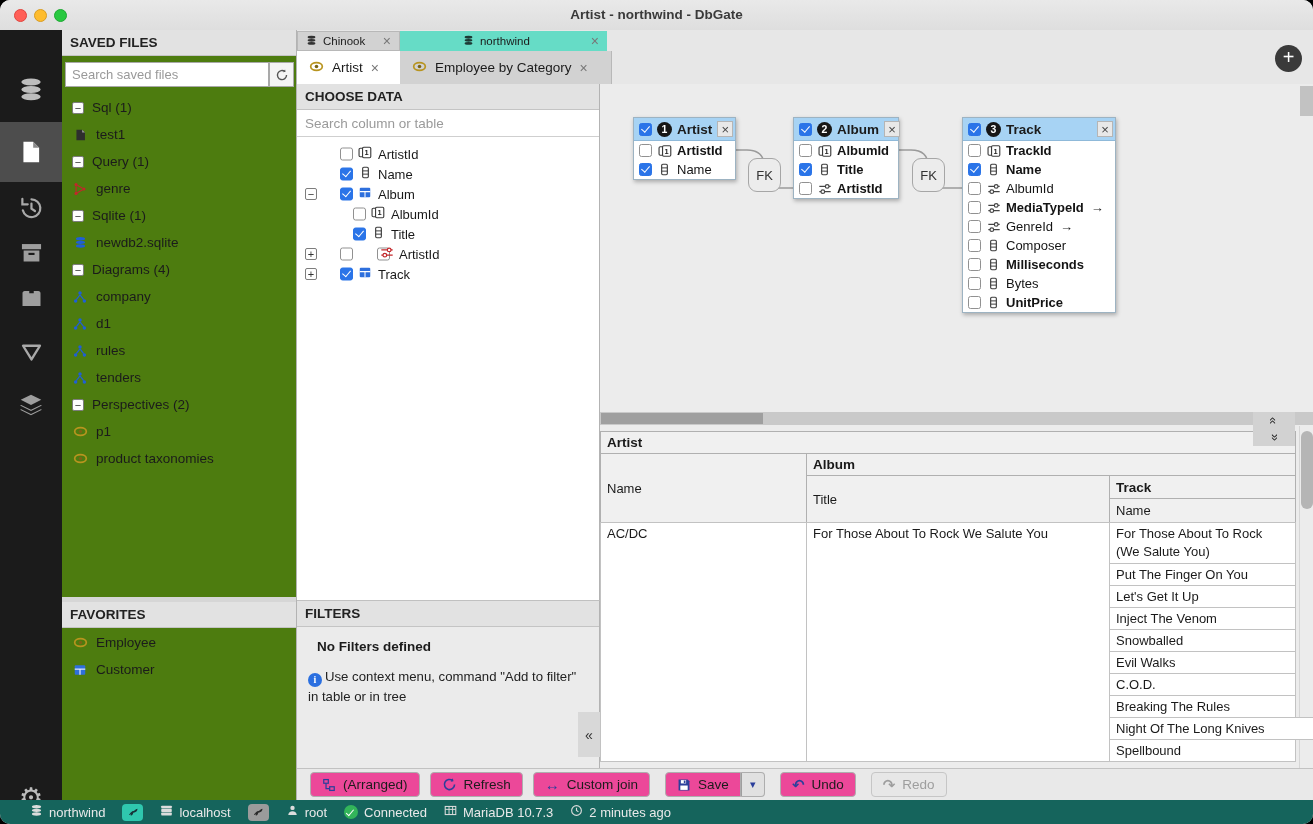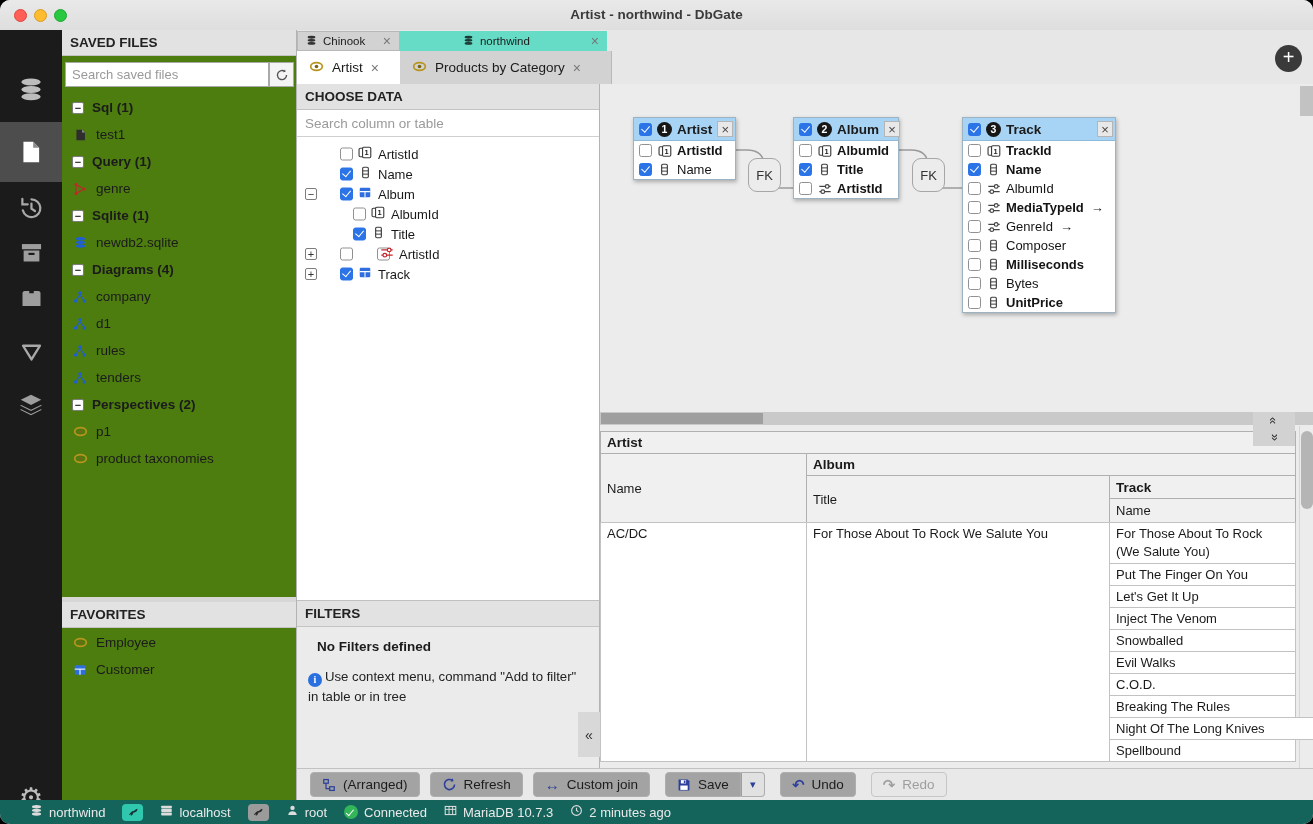--- a/index.html
+++ b/index.html
@@ -24,21 +24,21 @@
   
   .sidebar{position:absolute;left:62px;top:30px;width:235px;height:770px;background:#4d7c0f;border-right:1px solid #b3b3b3;box-sizing:border-box;}
   .panel-h{height:26px;background:#e2e2e2;border-bottom:1px solid #c4c4c4;display:flex;align-items:center;padding-left:8px;font-weight:bold;font-size:13.5px;color:#222;box-sizing:border-box;}
   .sf-head{position:absolute;left:0;top:0;width:100%;}
   .search-row{position:absolute;left:0;top:32px;width:100%;height:26px;}
   .search-row input{position:absolute;left:3px;top:0;width:204px;height:25px;border:1px solid #a9a9a9;background:#fff;padding:0 6px;font-size:13px;font-family:inherit;box-sizing:border-box;color:#222;}
   .search-row input::placeholder{color:#999;}
   .mini-btn{position:absolute;left:207px;top:0;width:25px;height:25px;border:1px solid #a9a9a9;background:#f4f4f4;box-sizing:border-box;display:flex;align-items:center;justify-content:center;}
   .sf-list{position:absolute;left:0;top:64px;width:100%;}
   .srow{height:27px;display:flex;align-items:center;gap:8px;padding-left:10px;font-size:13.5px;}
-  .srow.sec{font-weight:bold;}
+  .srow.sec{font-weight:normal;}
   .srow .fic{width:16px;display:flex;justify-content:center;}
   .splitter{position:absolute;left:0;top:567px;width:100%;height:5px;background:#d6d6d6;}
   .fav-head{position:absolute;left:0;top:572px;width:100%;}
   .fav-list{position:absolute;left:0;top:599px;width:100%;}
 
   .exp{width:12px;height:12px;border:1px solid #7d7d7d;border-radius:2px;background:#fdfdfd;color:#333;font-size:11px;line-height:10px;text-align:center;box-sizing:border-box;flex:0 0 auto;}
   .exp.minus::before{content:"−";}
   .exp.plus::before{content:"+";}
 
   
@@ -105,21 +105,21 @@
   
   .grid{position:absolute;left:600px;top:426px;width:713px;height:342px;}
   .gcell{position:absolute;box-sizing:border-box;font-size:13px;color:#1a1a1a;}
   .ghead{background:#f0f0f0;border:1px solid #b0b0b0;display:flex;align-items:center;padding:0 6px;}
   .ghead.b{font-weight:bold;font-size:13.5px;}
   .gdata{background:#fff;border:1px solid #c2c2c2;padding:3px 6px;}
   .gtrack{background:#fff;border:1px solid #c2c2c2;padding:2px 6px;line-height:1.35;overflow:hidden;}
 
   
   .toolbar{position:absolute;left:297px;top:768px;width:1016px;height:32px;background:#e9e9e9;border-top:1px solid #c2c2c2;display:flex;align-items:center;padding-left:13px;gap:10px;box-sizing:border-box;}
-  .tbtn{height:25px;display:flex;align-items:center;gap:7px;padding:0 11px;background:#a3a3a3;border:1px solid #aeaeae;border-radius:4px;font-size:13.5px;color:#1c1c1c;box-sizing:border-box;white-space:nowrap;}
+  .tbtn{height:25px;display:flex;align-items:center;gap:7px;padding:0 11px;background:#ec4899;border:1px solid #aeaeae;border-radius:4px;font-size:13.5px;color:#1c1c1c;box-sizing:border-box;white-space:nowrap;}
   .tbtn .tic{display:flex;align-items:center;}
   .savegrp{display:flex;margin-left:5px;}
   .savegrp .tbtn{border-radius:4px 0 0 4px;}
   .savegrp .drop{width:24px;display:flex;align-items:center;justify-content:center;padding:0;border-left:1px solid #9e9e9e;border-radius:0 4px 4px 0;height:25px;background:#e1e1e1;border-top:1px solid #aeaeae;border-right:1px solid #aeaeae;border-bottom:1px solid #aeaeae;box-sizing:border-box;color:#2b3f9b;font-size:11px;}
   .drop::before{content:"▾";}
   .glyph-ic{font-size:15px;line-height:1;color:#2b3f9b;font-weight:bold;}
   .i-join::before{content:"↔";}
   .i-undo::before{content:"↶";}
   .i-redo::before{content:"↷";color:#9e9e9e;}
   .tbtn.disabled{color:#9e9e9e;background:#e7e7e7;border-color:#c6c6c6;}
@@ -390,21 +390,21 @@
             <circle cx="8" cy="8" r="1.9" fill="#7a6414"></circle>
           </svg></span>
       <span>Artist</span>
       <span class="x"></span>
     </div>
     <div class="ftab" style="left:103px;width:212px;background:#d2d2d2;border-right:1px solid #b8b8b8;">
       <span><svg width="15" height="15" viewBox="0 0 16 16">
             <ellipse cx="8" cy="8" rx="6.2" ry="4.1" fill="none" stroke="#b8941f" stroke-width="1.8"></ellipse>
             <circle cx="8" cy="8" r="1.9" fill="#7a6414"></circle>
           </svg></span>
-      <span>Products by Category</span>
+      <span>Employee by Category</span>
       <span class="x"></span>
     </div>
     <div class="add-btn"></div>
   </div>
 
   <div class="choose">
     <div class="panel-h">
         <span>CHOOSE DATA</span>
       </div>
     <input type="text" placeholder="Search column or table" style="">

